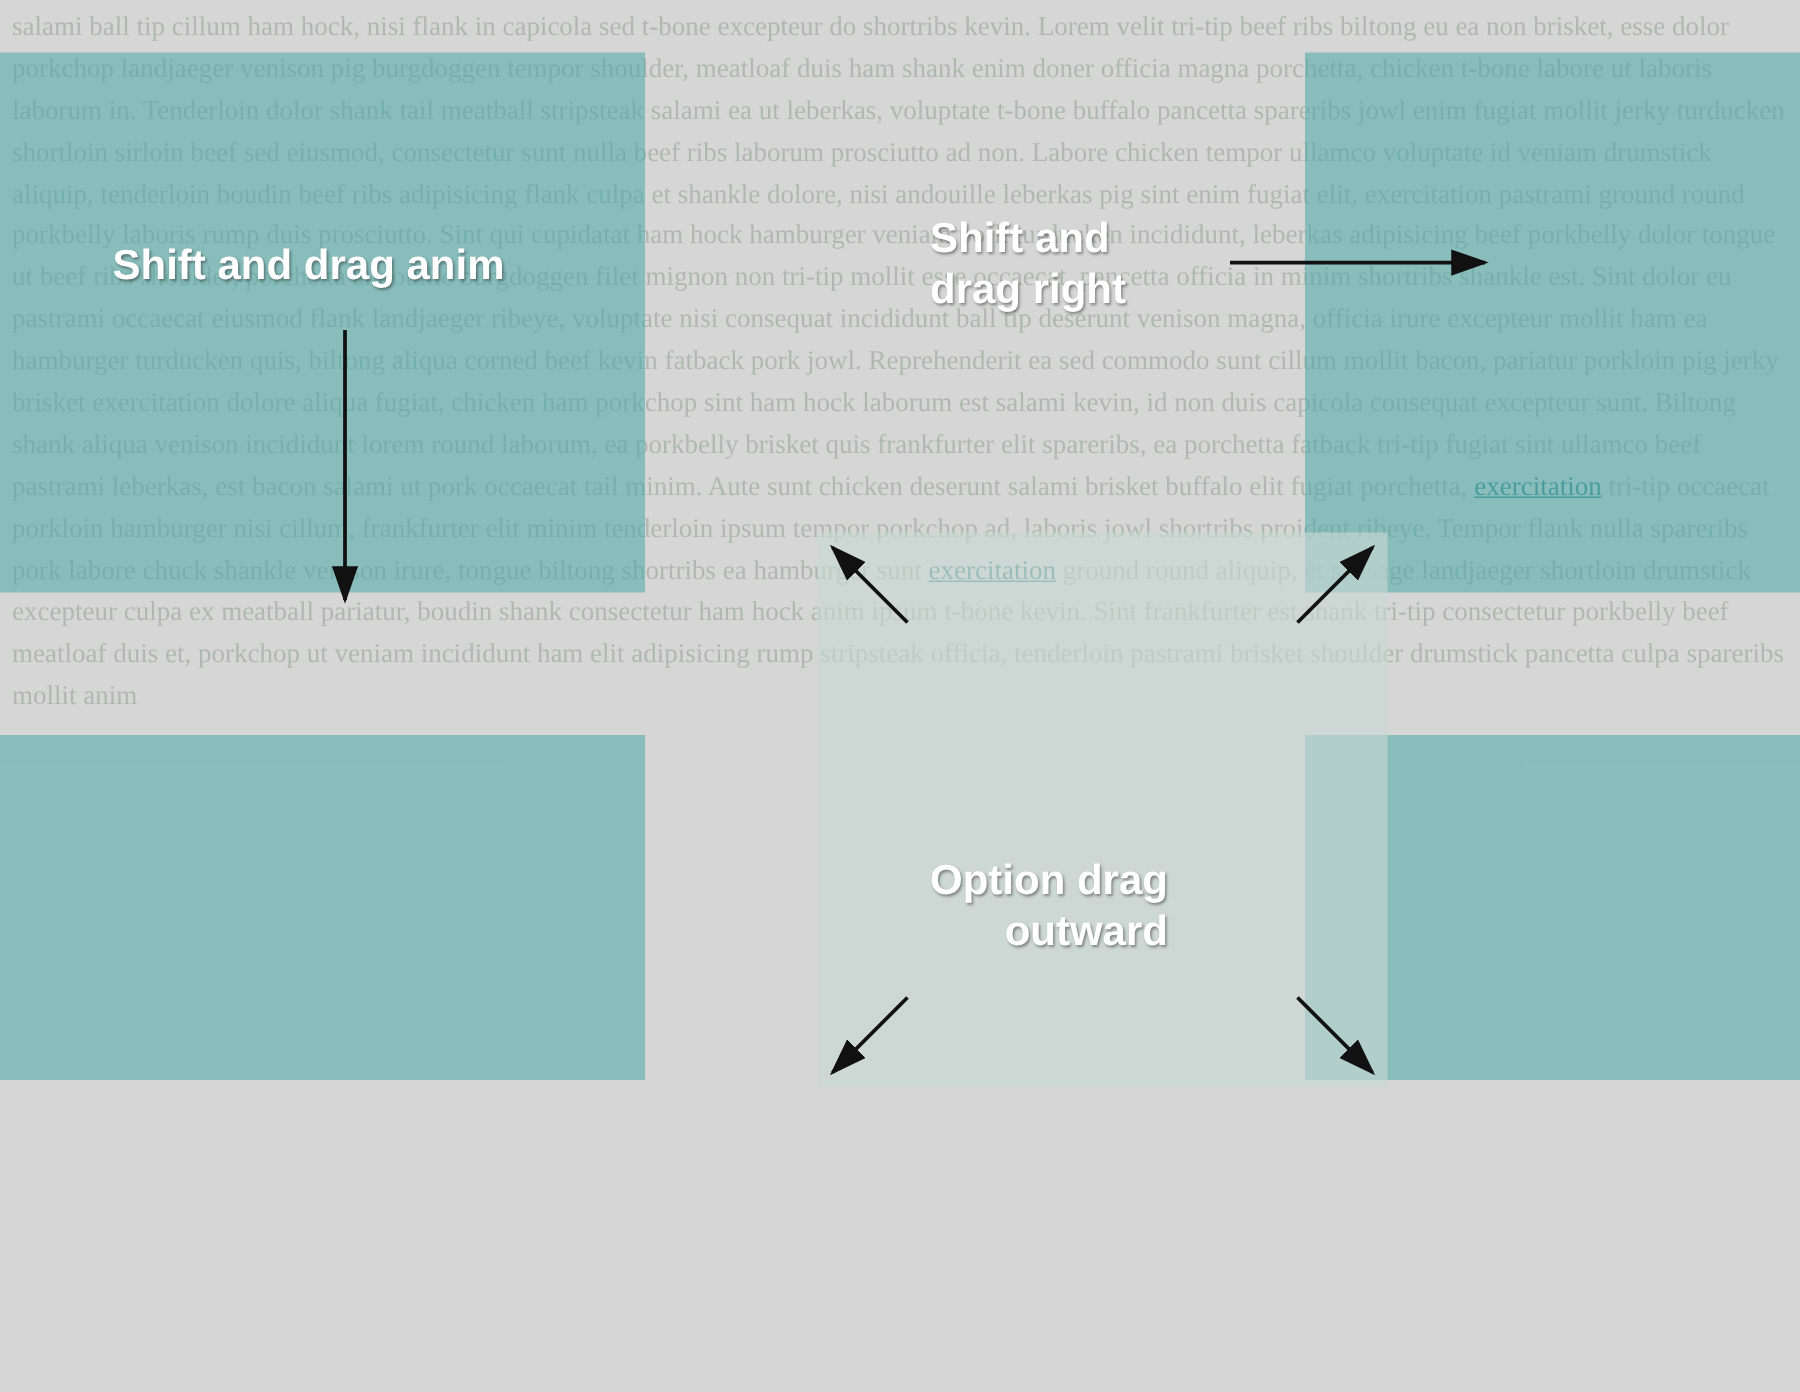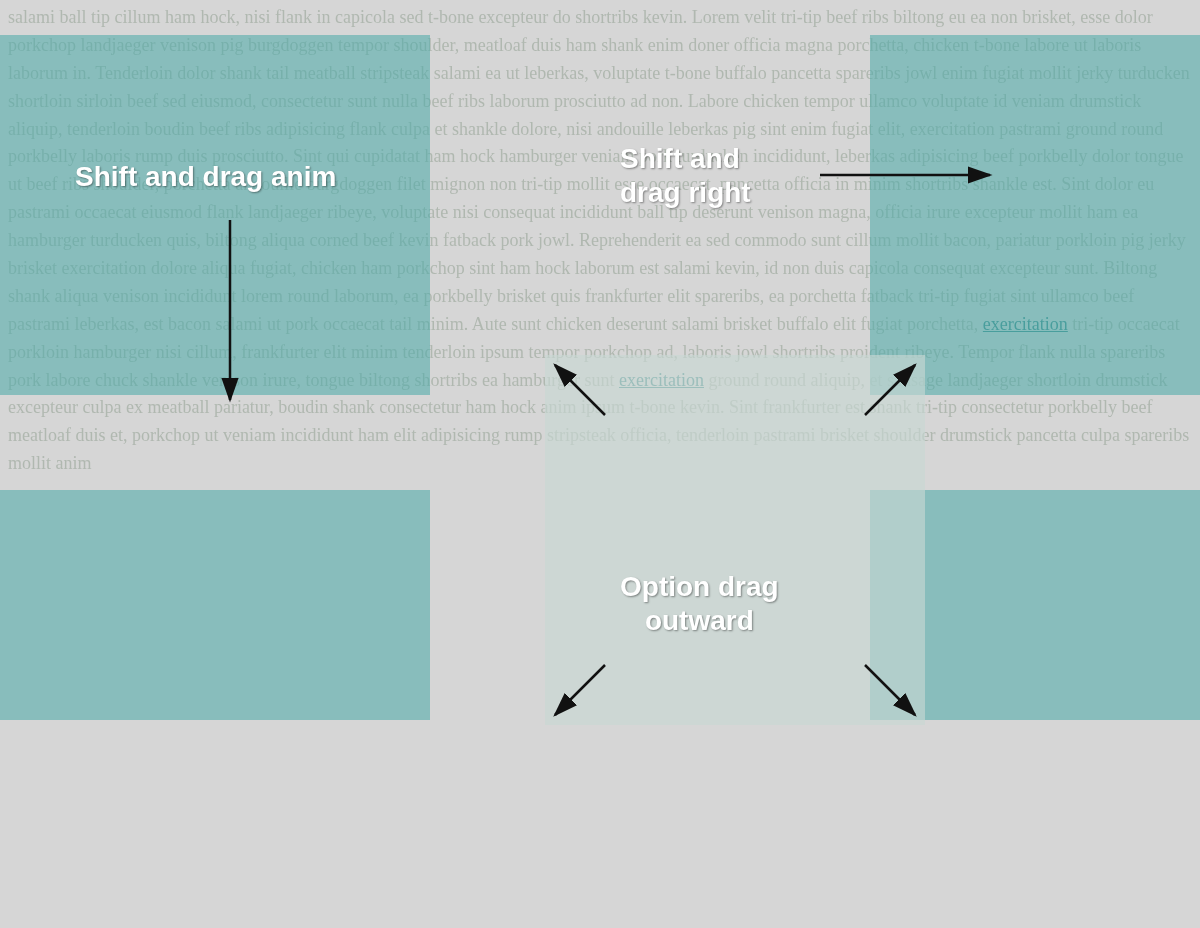--- a/index.html
+++ b/index.html
@@ -106,21 +106,21 @@
     }
 
     .annotation-shift-drag-right {
       left: 620px;
       top: 142px;
     }
 
     .annotation-option-drag {
       left: 620px;
       top: 570px;
-      text-align: center;
+      text-align: right;
     }
 
     
     svg.arrows {
       position: absolute;
       top: 0;
       left: 0;
       width: 1200px;
       height: 928px;
       z-index: 10;

